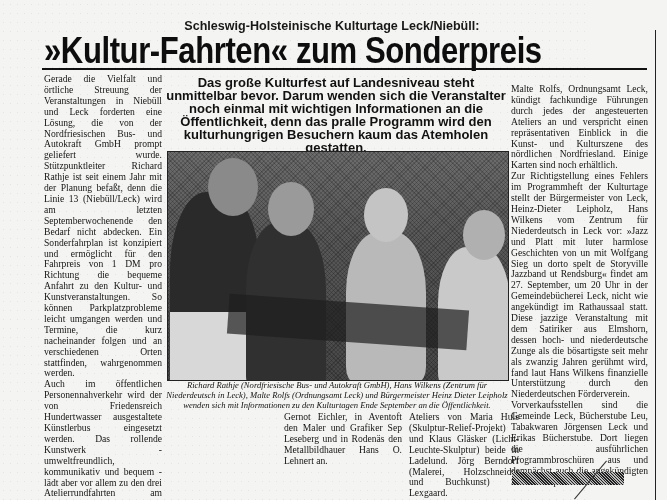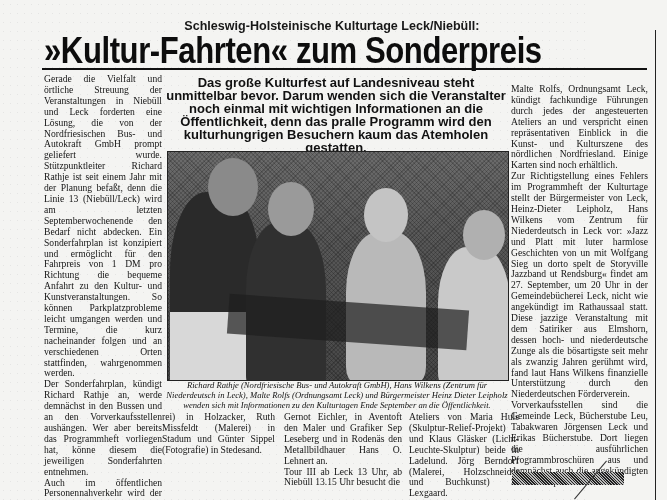--- a/index.html
+++ b/index.html
@@ -80,21 +80,20 @@
 <div class="page">
   <div class="grain"></div>
 
   <div class="kicker">Schleswig-Holsteinische Kulturtage Leck/Niebüll:</div>
   <div class="headline">»Kultur-Fahrten« zum Sonderpreis</div>
   <div class="head-rule"></div>
   <div class="right-rule"></div>
 
   <div class="col" id="col1">
     <p>Gerade die Vielfalt und örtliche Streuung der Veranstaltungen in Niebüll und Leck forderten eine Lösung, die von der Nordfriesischen Bus- und Autokraft GmbH prompt geliefert wurde. Stützpunktleiter Richard Rathje ist seit einem Jahr mit der Planung befaßt, denn die Linie 13 (Niebüll/Leck) wird am letzten Septemberwochenende den Bedarf nicht abdecken. Ein Sonderfahrplan ist konzipiert und ermöglicht für den Fahrpreis von 1 DM pro Richtung die bequeme Anfahrt zu den Kultur- und Kunstveranstaltungen. So können Parkplatzprobleme leicht umgangen werden und Termine, die kurz nacheinander folgen und an verschiedenen Orten stattfinden, wahrgenommen werden.</p>
-    <p>Der Sonderfahrplan, kündigt Richard Rathje an, werde demnächst in den Bussen und an den Vorverkaufsstellen aushängen. Wer aber bereits das Programmheft vorliegen hat, könne diesem die jeweiligen Sonderfahrten entnehmen.</p>
     <p>Auch im öffentlichen Personennahverkehr wird der von Friedensreich Hundertwasser ausgestaltete Künstlerbus eingesetzt werden. Das rollende Kunstwerk - umweltfreundlich, kommunikativ und bequem - lädt aber vor allem zu den drei Atelierrundfahrten am Samstag, dem 27. September.</p>
 
   </div>
 
   <div class="lead">Das große Kulturfest auf Landesniveau steht unmittelbar bevor. Darum wenden sich die Veranstalter noch einmal mit wichtigen Informationen an die Öffentlichkeit, denn das pralle Programm wird den kulturhungrigen Besuchern kaum das Atemholen gestatten.</div>
 
   <div class="photo" title="Four men standing around a table examining a document">
     <div class="fig" style="left:2px;top:40px;width:90px;height:200px;background:#2a2a2a;"></div>
     <div class="fig" style="left:2px;top:160px;width:78px;height:80px;background:#d8d8d8;border-radius:0;"></div>
     <div class="head" style="left:40px;top:6px;width:50px;height:58px;background:#8a8a8a;"></div>
@@ -103,25 +102,23 @@
     <div class="fig" style="left:178px;top:80px;width:80px;height:150px;background:#b9b9b9;"></div>
     <div class="head" style="left:196px;top:36px;width:44px;height:54px;background:#c4c4c4;"></div>
     <div class="fig" style="left:270px;top:95px;width:72px;height:140px;background:#c9c9c9;"></div>
     <div class="head" style="left:295px;top:58px;width:42px;height:50px;background:#b0b0b0;"></div>
     <div style="position:absolute;left:60px;top:150px;width:240px;height:40px;background:#1e1e1e;transform:rotate(4deg);opacity:0.7;"></div>
   </div>
 
   <div class="caption">Richard Rathje (Nordfriesische Bus- und Autokraft GmbH), Hans Wilkens (Zentrum für Niederdeutsch in Leck), Malte Rolfs (Ordnungsamt Leck) und Bürgermeister Heinz Dieter Leipholz wenden sich mit Informationen zu den Kulturtagen Ende September an die Öffentlichkeit.</div>
 
   <div class="col" id="col2">
-    <p>rei) in Holzacker, Ruth Missfeldt (Malerei) in Stadum und Günter Sippel (Fotografie) in Stedesand.</p>
   </div>
   <div class="col" id="col3">
     <p>Gernot Eichler, in Aventoft den Maler und Grafiker Sep Leseberg und in Rodenäs den Metallbildhauer Hans O. Lehnert an.</p>
-    <p>Tour III ab Leck 13 Uhr, ab Niebüll 13.15 Uhr besucht die</p>
   </div>
   <div class="col" id="col4">
     <p>Ateliers von Maria Huls (Skulptur-Relief-Projekt) und Klaus Gläsker (Licht-Leuchte-Skulptur) beide in Ladelund. Jörg Berndorf (Malerei, Holzschneider und Buchkunst) in Lexgaard.</p>
   </div>
 
   <div class="col" id="col5">
     <p>Malte Rolfs, Ordnungsamt Leck, kündigt fachkundige Führungen durch jedes der angesteuerten Ateliers an und verspricht einen repräsentativen Einblick in die Kunst- und Kulturszene des nördlichen Nordfriesland. Einige Karten sind noch erhältlich.</p>
     <p>Zur Richtigstellung eines Fehlers im Programmheft der Kulturtage stellt der Bürgermeister von Leck, Heinz-Dieter Leipholz, Hans Wilkens vom Zentrum für Niederdeutsch in Leck vor: »Jazz und Platt mit luter harmlose Geschichten von un mit Wolfgang Sieg un dorto spelt de Storyville Jazzband ut Rendsburg« findet am 27. September, um 20 Uhr in der Gemeindebücherei Leck, nicht wie angekündigt im Rathaussaal statt. Diese jazzige Veranstaltung mit dem Satiriker aus Elmshorn, dessen hoch- und niederdeutsche Zunge als die bösartigste seit mehr als zwanzig Jahren gerühmt wird, fand laut Hans Wilkens finanzielle Unterstützung durch den Niederdeutschen Förderverein.</p>
     <p>Vorverkaufsstellen sind die Gemeinde Leck, Bücherstube Leu, Tabakwaren Jörgensen Leck und Erikas Bücherstube. Dort liegen die ausführlichen Programmbroschüren aus und demnächst auch die angekündigten Sonderfahrpläne.</p>
   </div>

